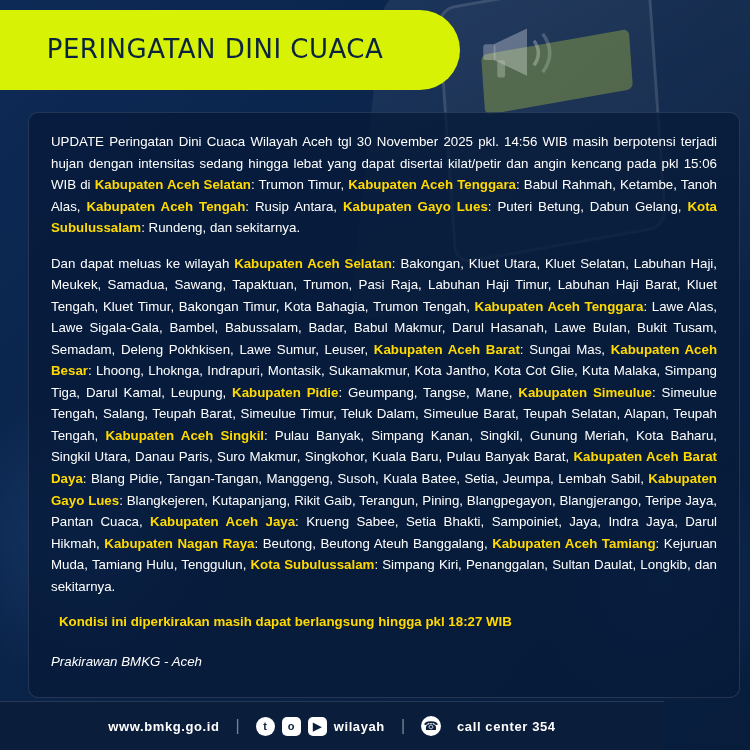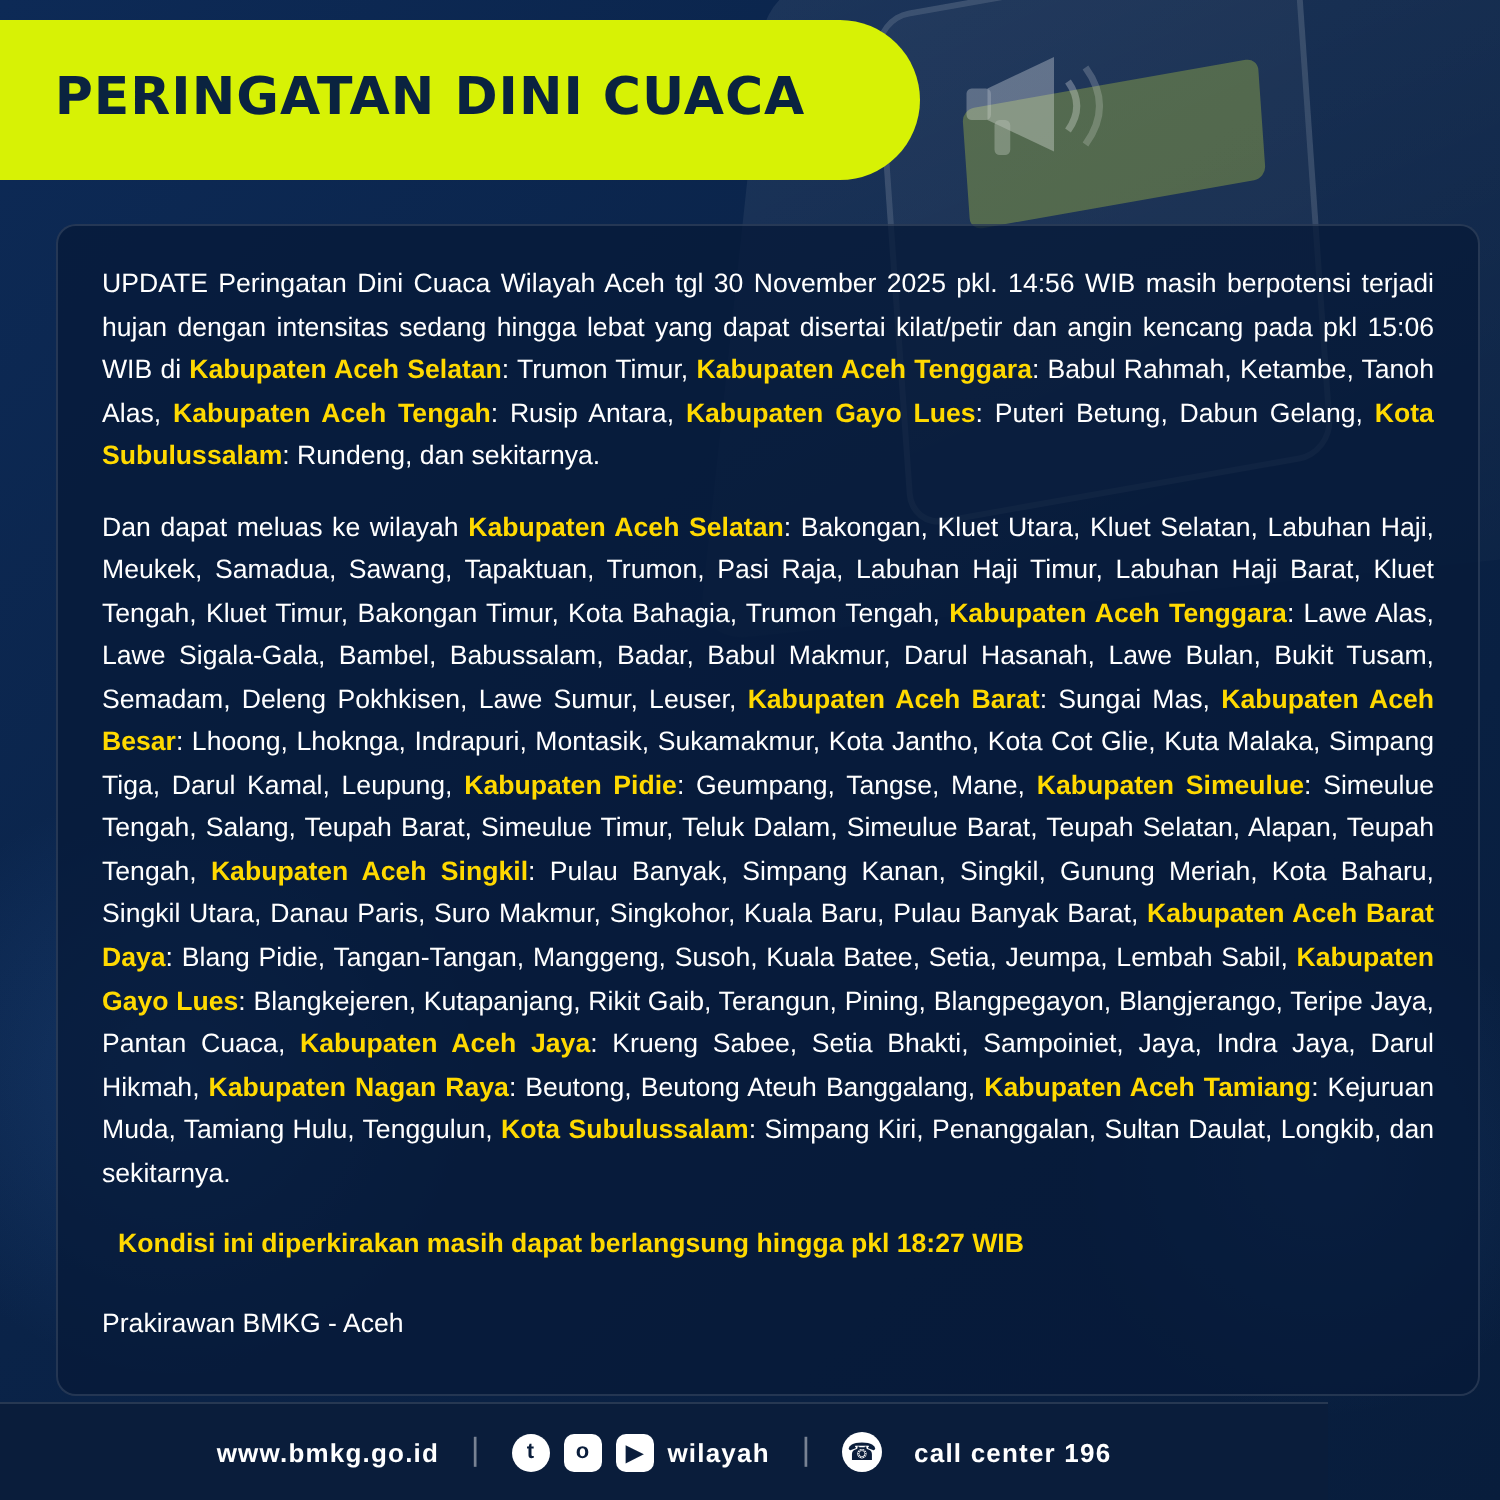--- a/index.html
+++ b/index.html
@@ -126,21 +126,21 @@
     margin-top: 2px;
   }
   .header-titles {
     flex: 1;
     text-align: center;
     padding-right: 30px;
   }
   .header-titles .line1,
   .header-titles .line2 {
     color: #0a2340;
-    font-weight: bold;
+    font-weight: normal;
     font-size: 26px;
     letter-spacing: 0.5px;
     line-height: 1.15;
     font-family: "DejaVu Sans", sans-serif;
   }
 
   
   .card {
     position: absolute;
     left: 28px;
@@ -171,20 +171,21 @@
   .note {
     color: #ffd900;
     font-weight: bold;
     font-size: 13.3px;
     margin: 4px 0 18px 8px;
   }
   .signature {
     color: #ffffff;
     font-size: 13.3px;
     margin: 0;
+    font-style: italic;
   }
 
   
   .footer {
     position: absolute;
     left: 0;
     bottom: 0;
     width: 664px;
     height: 48px;
     background: #0a1d3b;
@@ -279,16 +280,16 @@
     <span class="footer-text">www.bmkg.go.id</span>
     <span class="divider">|</span>
     <span class="social">
       <span class="sicon round">t</span>
       <span class="sicon">o</span>
       <span class="sicon">▶</span>
       <span class="footer-text">wilayah</span>
     </span>
     <span class="divider">|</span>
     <span class="phone-badge">☎</span>
-    <span class="footer-text">call center 196</span>
+    <span class="footer-text">call center 354</span>
   </div>
 
 </div>
 
 </body></html>

